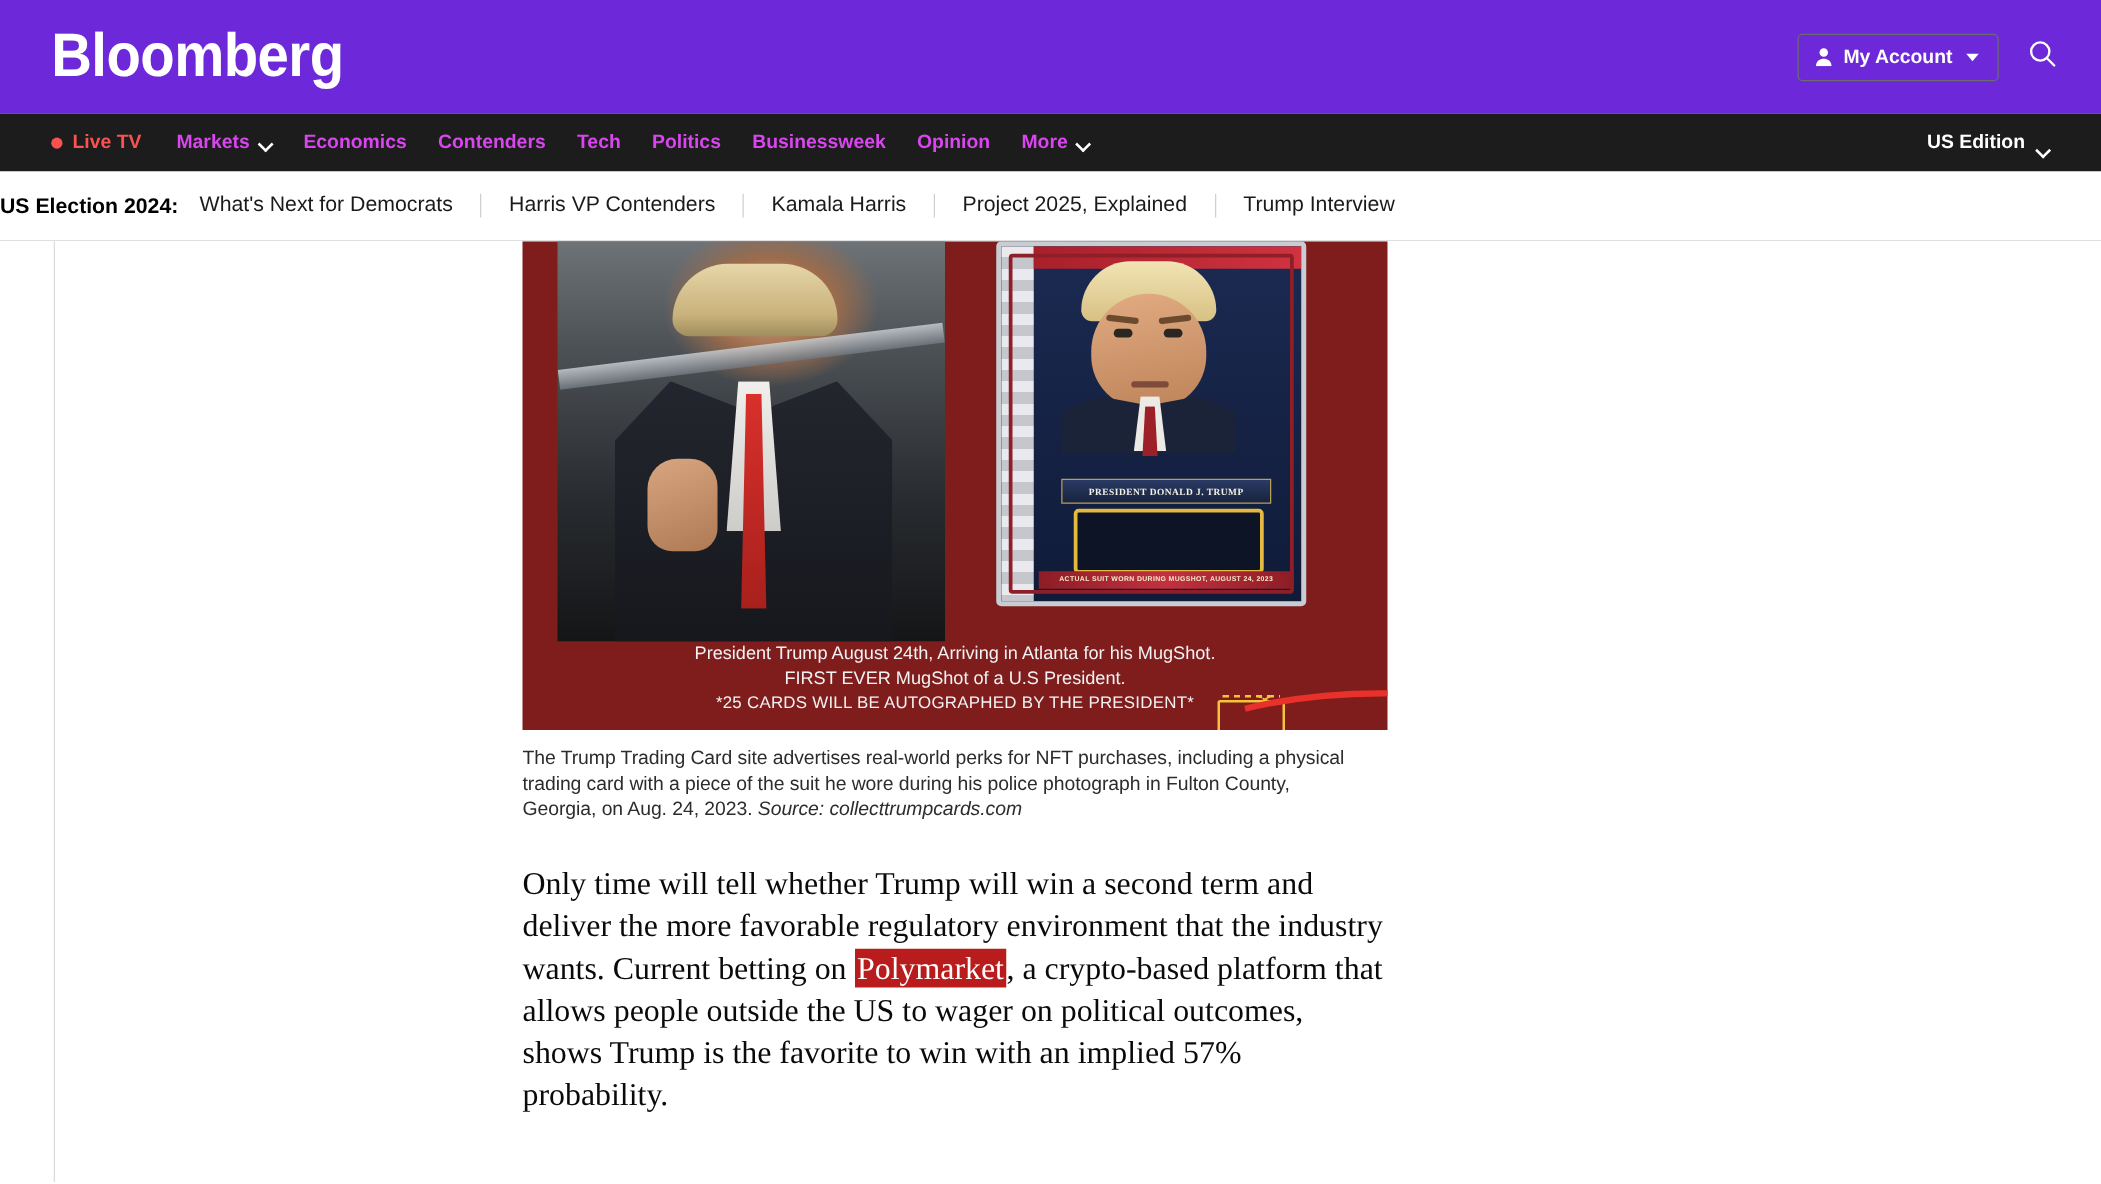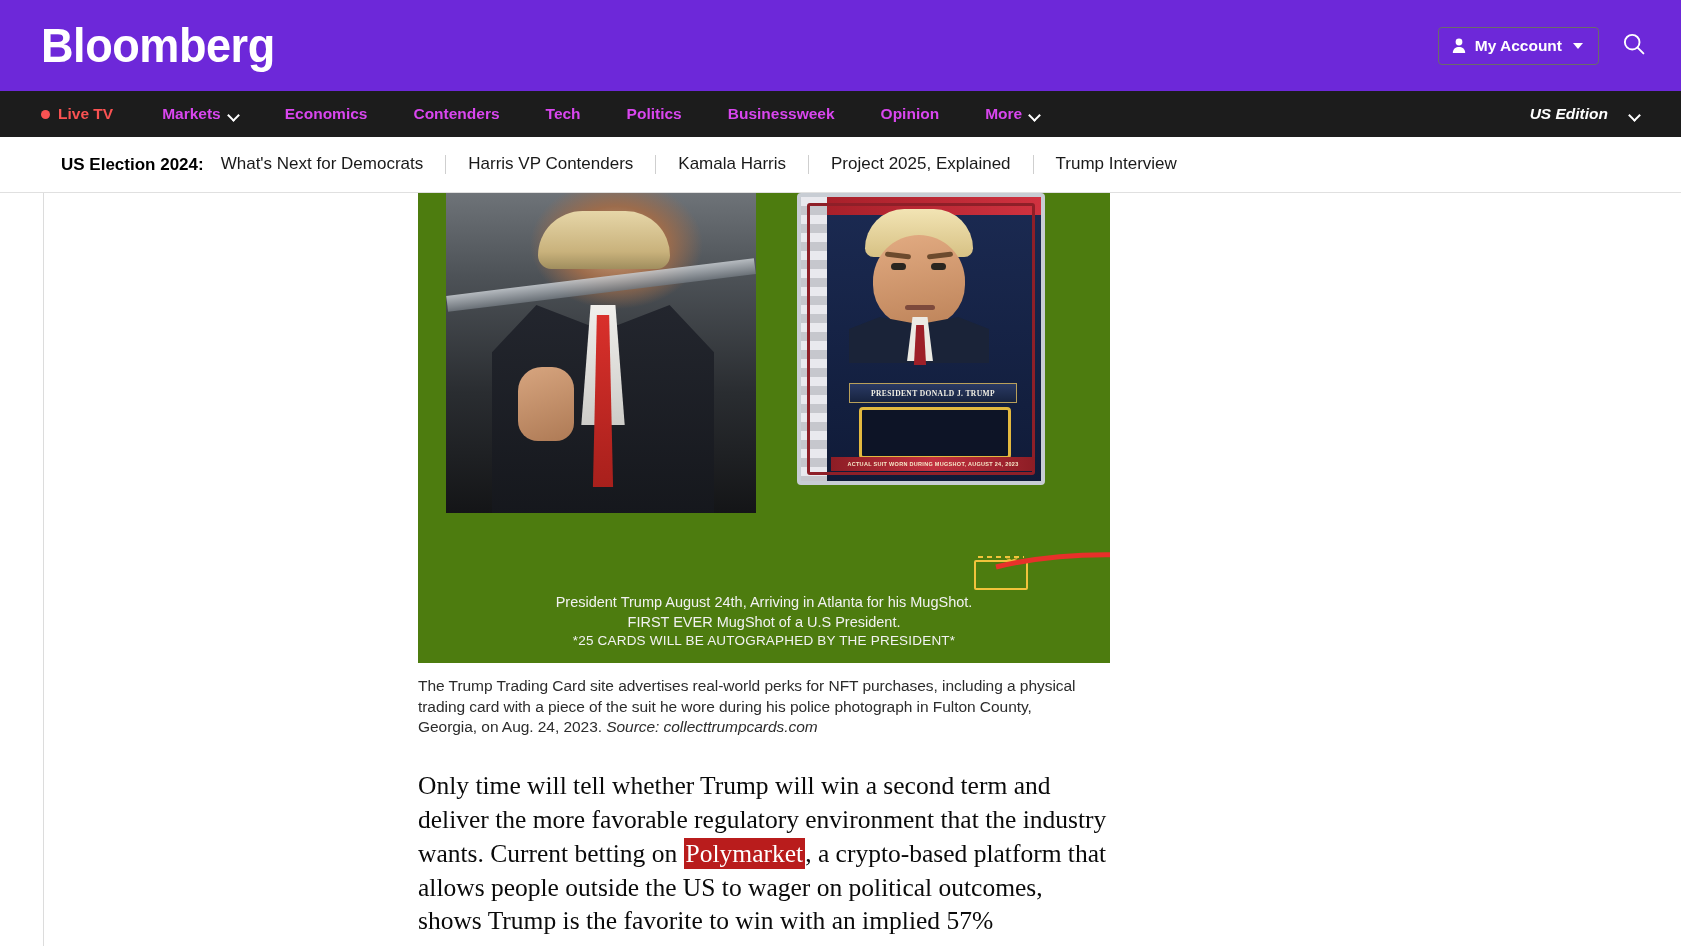--- a/index.html
+++ b/index.html
@@ -71,21 +71,21 @@
     height: 46px;
     background: #1c1c1c;
     display: flex;
     align-items: center;
     color: #ffffff;
   }
   .nav-items {
     display: flex;
     align-items: center;
     margin-left: 41px;
-    gap: 46px;
+    gap: 25px;
   }
   .nav-item {
     display: flex;
     align-items: center;
     gap: 7px;
     font-size: 15.5px;
     font-weight: 700;
     color: #d946ef;
     cursor: pointer;
     white-space: nowrap;
@@ -112,37 +112,35 @@
     left: 1px; top: 0;
     width: 7px; height: 7px;
     border-right: 2px solid #ffffff;
     border-bottom: 2px solid #ffffff;
     transform: rotate(45deg);
   }
   .edition {
     position: absolute;
     right: 41px;
     display: flex;
-    align-items: center;
-    gap: 21px;
+    align-items: flex-end;
+    gap: 9px;
     font-size: 15.5px;
     font-weight: 700;
     color: #ffffff;
     cursor: pointer;
-    font-style: italic;
   }
 
   
   .electionbar {
     height: 56px;
     background: #ffffff;
     border-bottom: 1px solid #e0e0e0;
     display: flex;
     align-items: center;
-    padding-left: 61px;
   }
   .election-label {
     font-size: 17px;
     font-weight: 700;
     color: #000000;
     margin-right: 17px;
     white-space: nowrap;
   }
   .election-links {
     display: flex;
@@ -179,22 +177,22 @@
     position: absolute;
     left: 418px;
     top: 0;
     width: 692px;
   }
 
   
   .photo {
     position: relative;
     width: 692px;
-    height: 470px;
-    background: #4d7c0f;
+    height: 391px;
+    background: #7f1d1d;
     overflow: hidden;
   }
   .photo-left {
     position: absolute;
     left: 28px; top: 0;
     width: 310px; height: 320px;
     background:
       radial-gradient(ellipse 120px 90px at 55% 16%, #d8a882 0%, #9c6c4c 42%, rgba(60,40,30,0) 72%),
       linear-gradient(180deg, #6e7378 0%, #4d5257 26%, #2a2d31 62%, #141517 100%);
     overflow: hidden;

